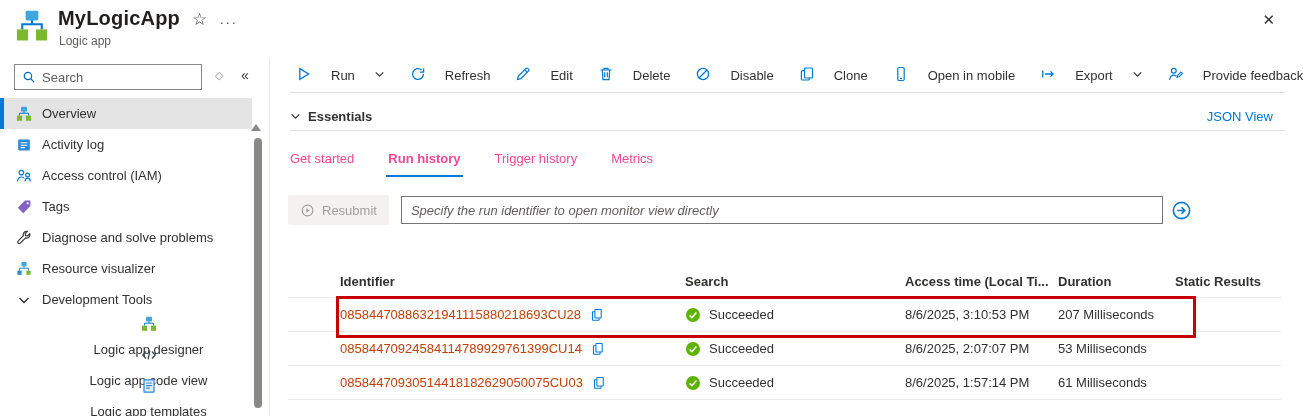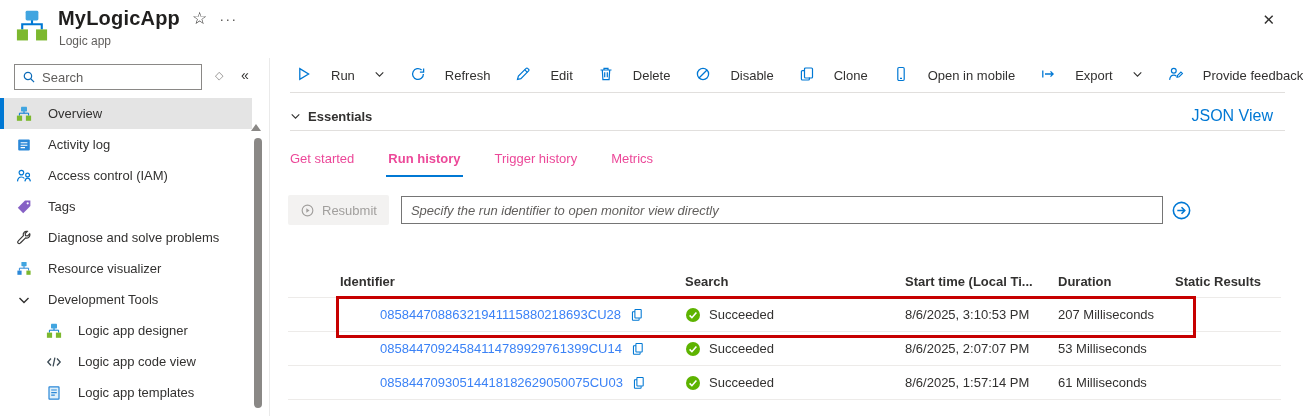--- a/index.html
+++ b/index.html
@@ -3,59 +3,59 @@
 <meta charset="utf-8">
 <style>
   * { margin:0; padding:0; box-sizing:border-box; }
   html,body { background:#fff; }
   body { font-family:"Liberation Sans", sans-serif; color:#323130; }
   .canvas { position:relative; width:1303px; height:416px; background:#fff; overflow:hidden; }
 
   
   .app-header { position:absolute; top:0; left:0; right:0; height:58px; background:#fff; }
   .app-icon { position:absolute; left:15px; top:9px; width:34px; height:34px; }
-  .title-row { position:absolute; left:58px; top:7px; display:flex; align-items:center; gap:12px; }
+  .title-row { position:absolute; left:58px; top:7px; display:flex; align-items:flex-end; gap:12px; }
   .page-title { font-size:20px; font-weight:700; color:#201f1e; letter-spacing:0.2px; }
   .star-glyph { font-size:17px; color:#323130; cursor:pointer; }
   .more-glyph { font-size:15px; color:#605e5c; letter-spacing:1px; cursor:pointer; }
   .page-subtitle { position:absolute; left:59px; top:34px; font-size:12px; color:#605e5c; }
   .close-glyph { position:absolute; right:28px; top:11px; font-size:15px; color:#323130; cursor:pointer; }
 
   
   .sidebar { position:absolute; top:58px; left:0; width:270px; bottom:0; background:#fff; border-right:1px solid #eaeaea; }
   .search-box { position:absolute; left:14px; top:6px; width:188px; height:26px; border:1px solid #8a8886; background:#fff; display:flex; align-items:center; gap:6px; padding:0 7px; }
   .search-box input { border:none; outline:none; flex:1; font-size:13px; font-family:inherit; color:#323130; min-width:0; background:transparent; }
   .search-box input::placeholder { color:#605e5c; }
   .diamond-glyph { position:absolute; left:215px; top:11px; font-size:11px; color:#8a8886; cursor:pointer; }
   .collapse-glyph { position:absolute; left:241px; top:9px; font-size:14px; color:#323130; cursor:pointer; }
   .nav { position:absolute; top:40px; left:0; width:252px; }
-  .nav-item { position:relative; height:31px; display:flex; align-items:center; gap:16px; padding-left:15px; font-size:13px; color:#323130; cursor:pointer; }
+  .nav-item { position:relative; height:31px; display:flex; align-items:center; gap:10px; padding-left:15px; font-size:13px; color:#323130; cursor:pointer; }
   .nav-item.selected { background:#e4e4e4; }
   .nav-item.selected::before { content:""; position:absolute; left:0; top:0; bottom:0; width:4px; background:#0078d4; }
   .nav-item.group { color:#323130; }
-  .nav-item.sub { padding-left:45px; }
+  .nav-item.sub { padding-left:45px;flex-direction:column; }
   .nav-icon { width:17px; height:17px; flex:0 0 17px; display:flex; align-items:center; justify-content:center; }
   .nav-icon svg { width:16px; height:16px; }
   
   .sb-arrow { position:absolute; right:8px; top:66px; width:0; height:0; border-left:5px solid transparent; border-right:5px solid transparent; border-bottom:7px solid #8a8886; }
   .sb-thumb { position:absolute; right:7px; top:80px; width:8px; height:270px; background:#8a8886; border-radius:4px; cursor:pointer; }
 
   
   .main { position:absolute; left:270px; top:58px; right:0; bottom:0; background:#fff; }
 
   .cmdbar { position:absolute; top:0; left:26px; right:20px; height:34px; display:flex; align-items:center; gap:25px; }
   .cmd { display:flex; align-items:center; gap:19px; font-size:13px; color:#323130; cursor:pointer; white-space:nowrap; }
   .cmd svg { width:16px; height:16px; }
   .cmd .chev svg { width:11px; height:11px; }
   .cmdbar-divider { position:absolute; top:34px; left:20px; right:18px; border-top:1px solid #e1dfdd; }
 
   .essentials-row { position:absolute; top:45px; left:20px; right:30px; height:26px; display:flex; align-items:center; }
   .essentials-toggle { display:flex; align-items:center; gap:7px; font-size:13px; font-weight:700; color:#323130; cursor:pointer; }
   .essentials-toggle svg { width:11px; height:11px; }
-  .json-view-link { margin-left:auto; font-size:16px; color:#0078d4; cursor:pointer; }
+  .json-view-link { margin-left:auto; font-size:13px; color:#0078d4; cursor:pointer; }
   .essentials-divider { position:absolute; top:72px; left:20px; right:18px; border-top:1px solid #e1dfdd; }
 
   .tabs { position:absolute; top:87px; left:18px; display:flex; gap:30px; }
   .tab { font-size:13px; color:#ec4899; padding:6px 2px 9px 2px; cursor:pointer; border-bottom:2px solid transparent; }
   .tab.active { font-weight:700; border-bottom:2px solid #0078d4; }
 
   .filter-row { position:absolute; top:137px; left:18px; right:20px; height:30px; display:flex; align-items:center; }
   .resubmit-btn { height:30px; display:flex; align-items:center; gap:7px; padding:0 12px; background:#f3f2f1; color:#a19f9d; font-size:13px; border:none; border-radius:2px; font-family:inherit; }
   .resubmit-btn svg { width:15px; height:15px; }
   .addfilter-btn { margin-left:26px; height:28px; display:flex; align-items:center; gap:8px; padding:0 16px; background:#eff6fc; color:#323130; font-size:13px; border:none; border-radius:14px; cursor:pointer; font-family:inherit; }
@@ -69,21 +69,21 @@
   .thead .cell { font-weight:700; font-size:13px; color:#323130; }
   .cell { position:absolute; top:0; height:100%; display:flex; align-items:center; font-size:13px; white-space:nowrap; }
   .c-id   { left:52px; }
   .c-status { left:397px; }
   .c-start { left:617px; }
   .c-dur  { left:770px; }
   .c-static { left:887px; }
 
   .rows { position:absolute; top:239px; left:18px; right:22px; border-top:1px solid #edebe9; }
   .trow { position:relative; height:34px; border-bottom:1px solid #edebe9; }
-  .id-link { color:#3b82f6; text-decoration:none; cursor:pointer;padding-left:40px; }
+  .id-link { color:#c2410c; text-decoration:none; cursor:pointer; }
   .copy-icon { margin-left:9px; cursor:pointer; display:flex; }
   .copy-icon svg { width:14px; height:14px; }
   .status-cell { gap:8px; }
   .status-cell svg { width:16px; height:16px; }
 
   .highlight-box { position:absolute; left:66px; top:238px; width:860px; height:42px; border:3px solid #c70000; pointer-events:none; z-index:5; }
 </style>
 </head>
 <body>
 
@@ -326,21 +326,21 @@
         <svg viewBox="0 0 16 16" fill="none" stroke="#0078d4" stroke-width="1.2">
             <circle cx="8" cy="8" r="6.2"></circle>
             <path d="M4.8 8h5.6M8 5.5L10.5 8 8 10.5"></path>
           </svg>
       </button>
     </div>
 
     <div class="thead">
       <div class="cell c-id">Identifier</div>
       <div class="cell c-status">Search</div>
-      <div class="cell c-start">Start time (Local Ti...</div>
+      <div class="cell c-start">Access time (Local Ti...</div>
       <div class="cell c-dur">Duration</div>
       <div class="cell c-static">Static Results</div>
     </div>
 
     <div class="rows">
       <div class="trow">
         <div class="cell c-id">
           <a class="id-link">08584470886321941115880218693CU28</a>
           <span class="copy-icon">
               <svg viewBox="0 0 16 16" fill="none" stroke="#0078d4" stroke-width="1.2">

